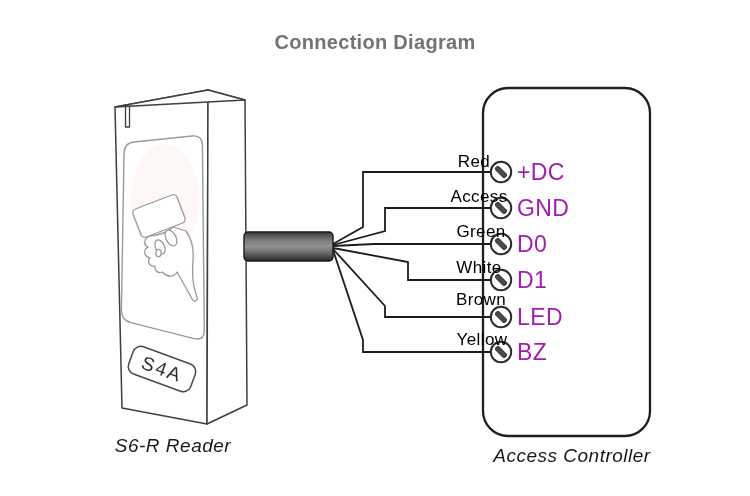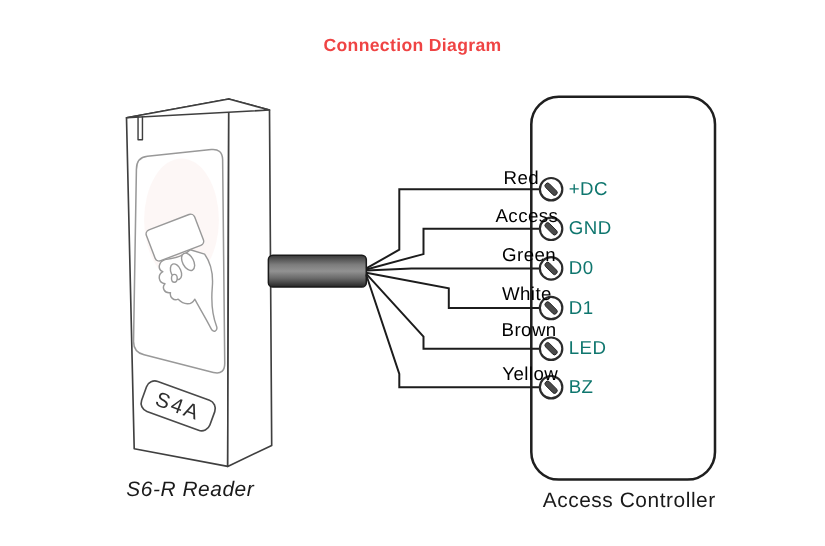--- a/index.html
+++ b/index.html
@@ -18,40 +18,40 @@
   .stage svg {
     position: absolute;
     left: 0;
     top: 0;
   }
   .diagram-title {
     position: absolute;
     left: 375px;
     top: 42px;
     transform: translate(-50%, -50%);
-    font-size: 16px;
+    font-size: 20px;
     font-weight: bold;
-    color: #ef4444;
+    color: #737373;
     letter-spacing: 0.3px;
     white-space: nowrap;
   }
   .wire-label {
     position: absolute;
     transform: translate(-50%, -50%);
     font-size: 17px;
     color: #000000;
     letter-spacing: 0.4px;
     white-space: nowrap;
     margin-left: 29px;
   }
   .terminal-label {
     position: absolute;
     transform: translateY(-50%);
-    font-size: 17px;
-    color: #0f766e;
+    font-size: 23px;
+    color: #a21caf;
     letter-spacing: 0.4px;
     white-space: nowrap;
   }
   .caption {
     position: absolute;
     transform: translate(-50%, -50%);
     font-size: 19px;
     color: #1a1a1a;
     letter-spacing: 0.5px;
     white-space: nowrap;
@@ -150,15 +150,15 @@
   <div class="wire-label" style="left:453px; top:340px;">Yellow</div>
 
   <div class="terminal-label" style="left:517px; top:172px;">+DC</div>
   <div class="terminal-label" style="left:517px; top:208px;text-align:right;">GND</div>
   <div class="terminal-label" style="left:517px; top:244px;">D0</div>
   <div class="terminal-label" style="left:517px; top:280px;">D1</div>
   <div class="terminal-label" style="left:517px; top:317px;text-align:center;">LED</div>
   <div class="terminal-label" style="left:517px; top:352px;">BZ</div>
 
   <div class="caption" style="left:173px; top:446px;font-style:italic;">S6-R Reader</div>
-  <div class="caption" style="left:572px; top:456px;">Access Controller</div>
+  <div class="caption" style="left:572px; top:456px;font-style:italic;">Access Controller</div>
 
 </div>
 
 </body></html>

